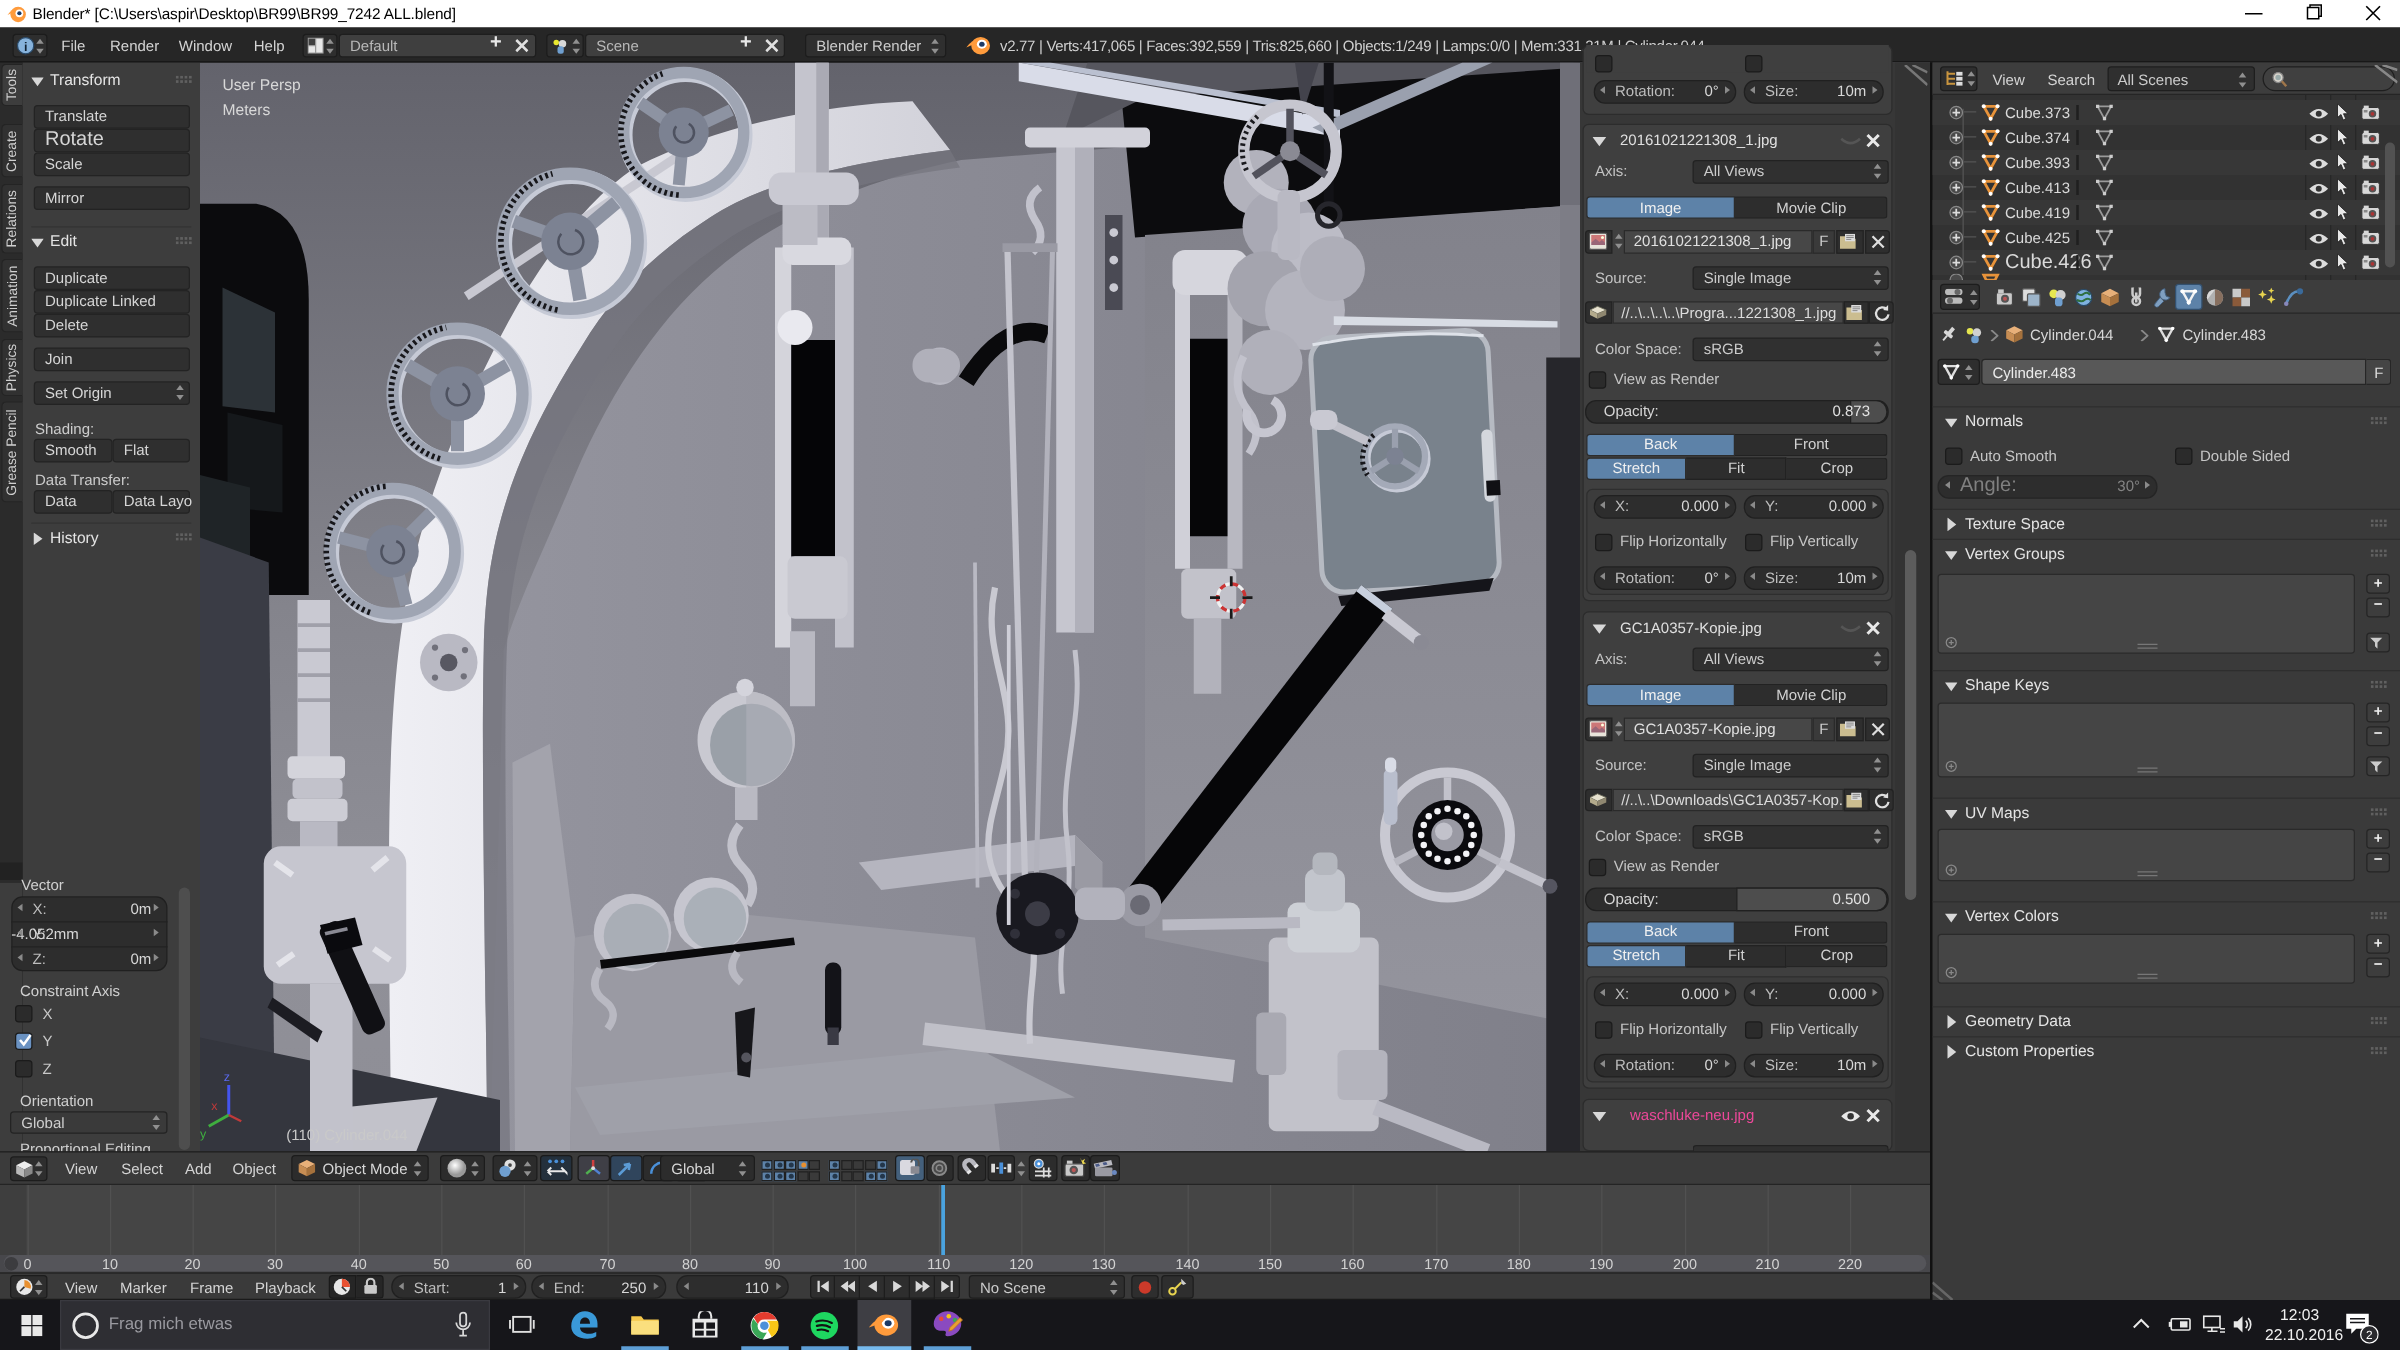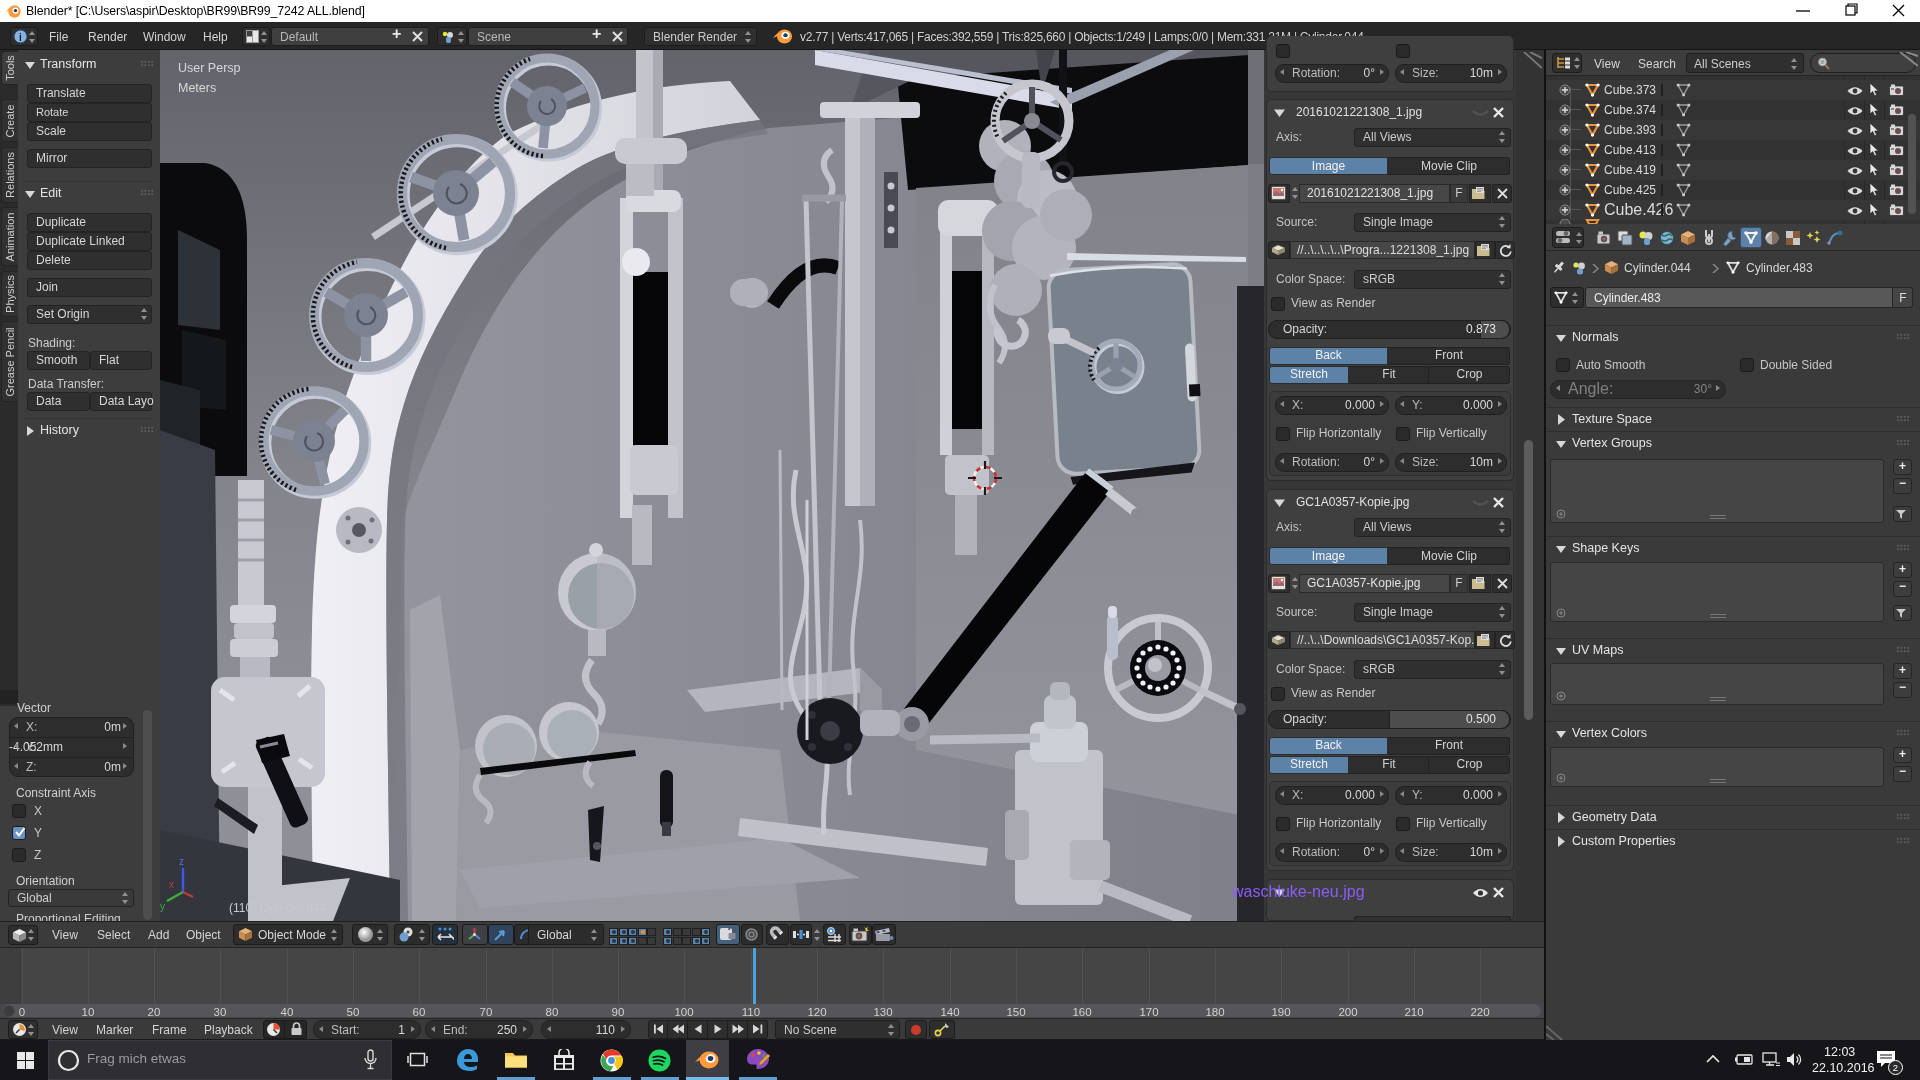--- a/index.html
+++ b/index.html
@@ -110,21 +110,21 @@
   </div>
 <div class="a" style="left:18px;top:50px;width:142px;height:871px;background:#3d3d3d;"></div>
 <svg class="a" style="left:25px;top:60px" width="10" height="10" viewBox="0 0 10 10">
     <path d="M0,2 L10,2 L5,9 Z" fill="#d8d8d8"></path>
   </svg>
 <div class="tx" style="left:40px;top:57px;color:#e4e4e4;font-size:12.5px;text-align:right;">Transform</div>
 <div class="grip" style="left:140px;top:60px;width:14px;height:7px;"></div>
 <div class="a" style="left:27px;top:84px;width:125px;height:19px;background:#2f2f2f;border:1px solid #232323;border-radius:3px;"></div>
 <div class="tx" style="left:36px;top:86px;color:#d6d6d6;font-size:12px;">Translate</div>
 <div class="a" style="left:27px;top:103px;width:125px;height:19px;background:#2f2f2f;border:1px solid #232323;border-radius:3px;"></div>
-<div class="tx" style="left:36px;top:105px;color:#d6d6d6;font-size:11px;">Rotate</div>
+<div class="tx" style="left:36px;top:105px;color:#d6d6d6;font-size:16px;">Rotate</div>
 <div class="a" style="left:27px;top:122px;width:125px;height:19px;background:#2f2f2f;border:1px solid #232323;border-radius:3px;"></div>
 <div class="tx" style="left:36px;top:124px;color:#d6d6d6;font-size:12px;">Scale</div>
 <div class="a" style="left:27px;top:149px;width:125px;height:19px;background:#2f2f2f;border:1px solid #232323;border-radius:3px;"></div>
 <div class="tx" style="left:36px;top:151px;color:#d6d6d6;font-size:12px;">Mirror</div>
 <div class="a" style="left:25px;top:181px;width:128px;height:1px;background:#333;"></div>
 <svg class="a" style="left:25px;top:189px" width="10" height="10" viewBox="0 0 10 10">
     <path d="M0,2 L10,2 L5,9 Z" fill="#d8d8d8"></path>
   </svg>
 <div class="tx" style="left:40px;top:186px;color:#e4e4e4;font-size:12.5px;">Edit</div>
 <div class="grip" style="left:140px;top:189px;width:14px;height:7px;"></div>
@@ -680,21 +680,21 @@
 <div class="ra a" style="left:1380px;top:848px"></div>
 <div class="a" style="left:1395px;top:843px;width:112px;height:19px;background:#2d2d2d;border:1px solid #202020;border-radius:9px;"></div>
 <div class="tx" style="left:1412px;top:845px;color:#bdbdbd;font-size:12px;">Size:</div>
 <div class="tx" style="left:1395px;top:845px;width:98px;text-align:right;color:#d8d8d8">10m</div>
 <div class="la a" style="left:1400px;top:848px"></div>
 <div class="ra a" style="left:1498px;top:848px"></div>
 <div class="a" style="left:1266px;top:879px;width:248px;height:42px;background:#3f3f3f;border:1px solid #2c2c2c;border-radius:5px;"></div>
 <svg class="a" style="left:1274px;top:888px" width="11" height="10" viewBox="0 0 11 10">
     <path d="M0,1.5 L11,1.5 L5.5,9 Z" fill="#d8d8d8"></path>
   </svg>
-<div class="tx" style="left:1232px;top:885px;color:#8b5cf6;font-size:16px;">waschluke-neu.jpg</div>
+<div class="tx" style="left:1304px;top:885px;color:#ec4899;font-size:12px;">waschluke-neu.jpg</div>
 <svg class="a" style="left:1472px;top:887px" width="17" height="12" viewBox="0 0 17 12">
     <path d="M1,6 Q8.5,-2 16,6 Q8.5,14 1,6 Z" fill="#e8e8e8"></path>
     <circle cx="8.5" cy="6" r="2.6" fill="#333"></circle>
   </svg>
 <svg class="a" style="left:1492px;top:886px" width="13" height="13" viewBox="0 0 13 13">
     <path d="M2,2 L11,11 M11,2 L2,11" stroke="#e8e8e8" stroke-width="2.4"></path>
   </svg>
 <div class="a" style="left:1354px;top:916px;width:157px;height:5px;background:#303030;border:1px solid #222;border-bottom:none;border-radius:3px 3px 0 0;"></div>
 <div class="a" style="left:1546px;top:50px;width:374px;height:174px;background:#323232;"></div>
 <div class="a" style="left:1546px;top:50px;width:374px;height:26px;background:#3d3d3d;border-bottom:1px solid #252525;"></div>

